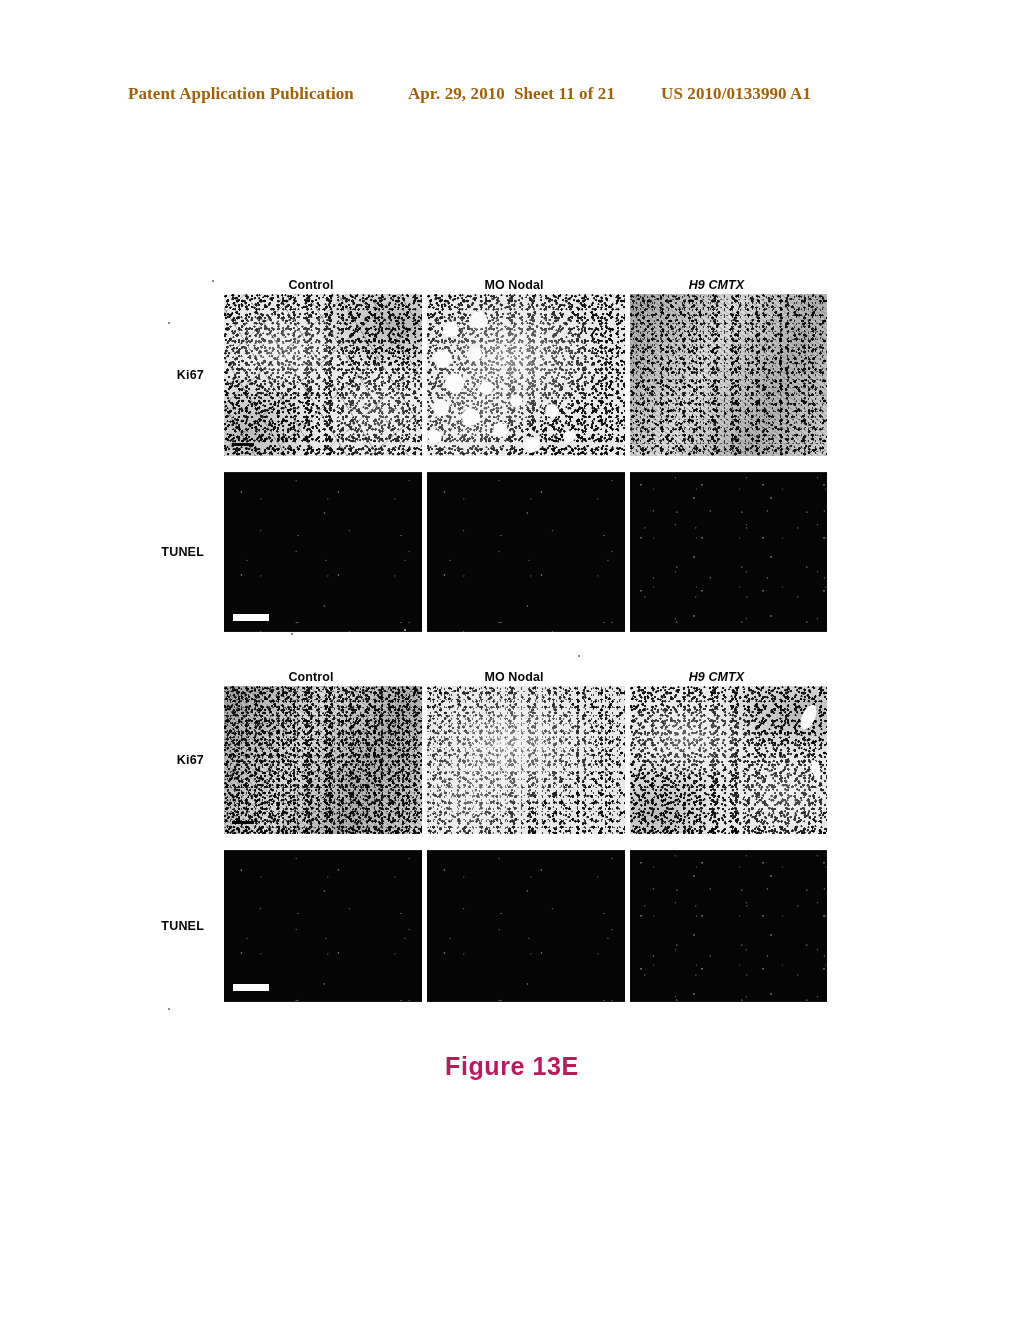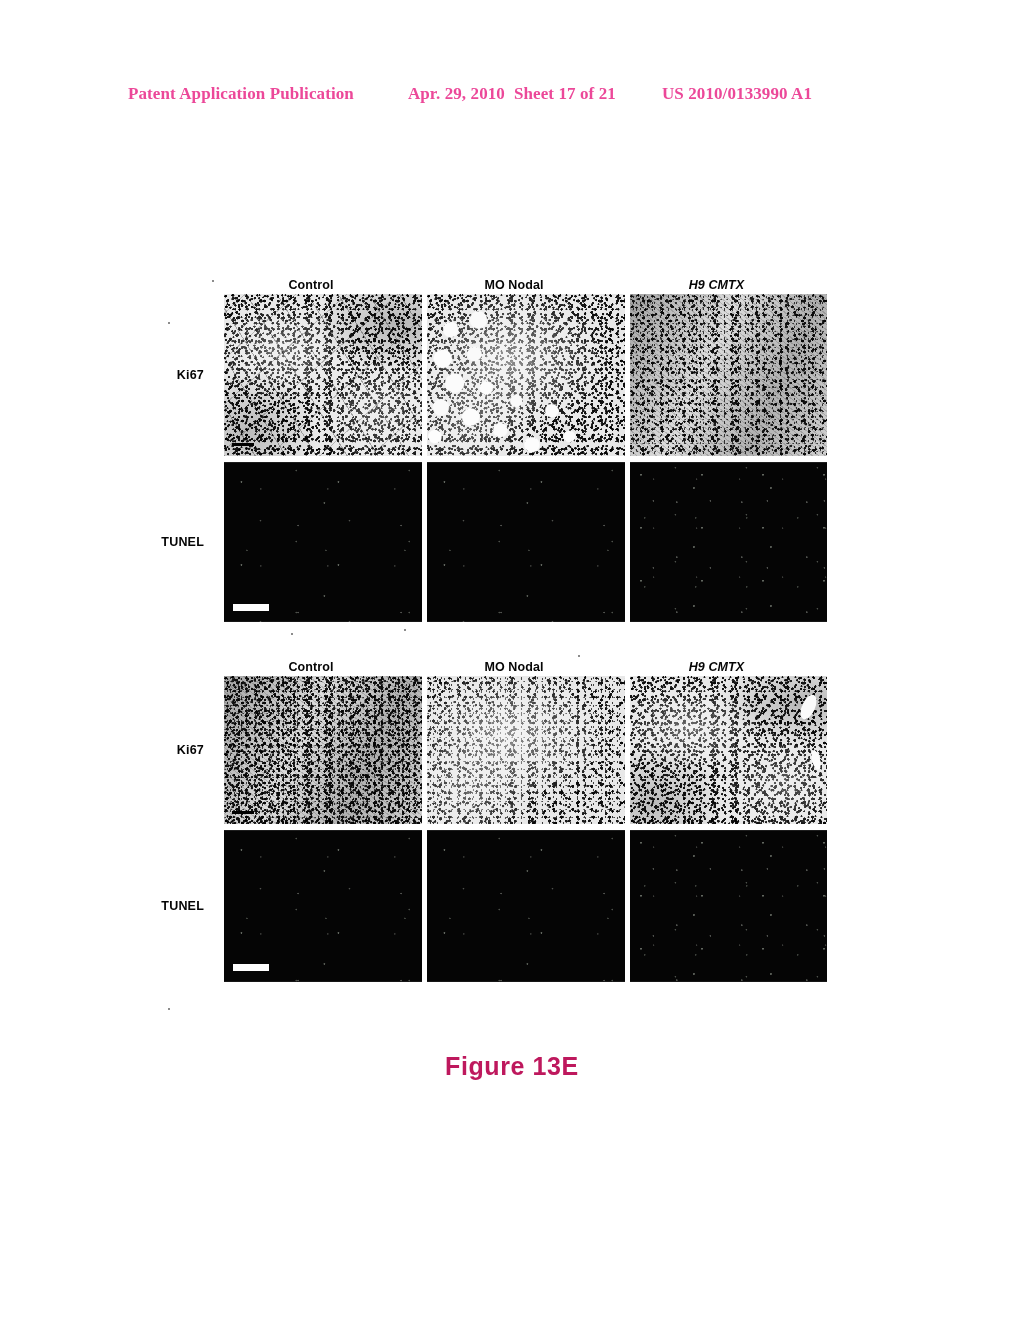--- a/index.html
+++ b/index.html
@@ -20,21 +20,21 @@
   .page-header {
     position: absolute;
     top: 84px;
     left: 128px;
     width: 768px;
     display: flex;
     align-items: baseline;
     font-family: "Liberation Serif", serif;
     font-weight: bold;
     font-size: 17px;
-    color: #ec4899;
+    color: #a16207;
     letter-spacing: 0.1px;
     white-space: nowrap;
   }
   .hdr-pub { flex: 0 0 auto; }
   .hdr-date {
     flex: 0 0 auto;
     margin-left: 54px;
     text-align: right;
   }
   .hdr-sheet {
@@ -88,21 +88,21 @@
 
   
   .img-row {
     display: flex;
     align-items: stretch;
     margin-left: 212px;
     width: 603px;
     position: relative;
     padding-left: 12px;
   }
-  .img-row + .img-row { margin-top: 6px; }
+  .img-row + .img-row { margin-top: 16px; }
 
   .row-label {
     position: absolute;
     right: 100%;
     margin-right: 8px;
     top: 50%;
     transform: translateY(-50%);
     font-size: 12.5px;
     font-weight: bold;
     color: #050505;
@@ -295,21 +295,21 @@
     width: 2px;
     height: 2px;
   }
 </style>
 </head>
 <body>
 
 <div class="page-header">
   <span class="hdr-pub">Patent Application Publication</span>
   <span class="hdr-date">Apr. 29, 2010</span>
-  <span class="hdr-sheet">Sheet 17 of 21</span>
+  <span class="hdr-sheet">Sheet 11 of 21</span>
   <span class="hdr-patno">US 2010/0133990 A1</span>
 </div>
 
 <div class="figure-wrap">
 
   <div class="panel-group grp-a">
 
     <div class="col-headers">
       <div class="col-header c0">Control</div>
       <div class="col-header c1">MO Nodal</div>

